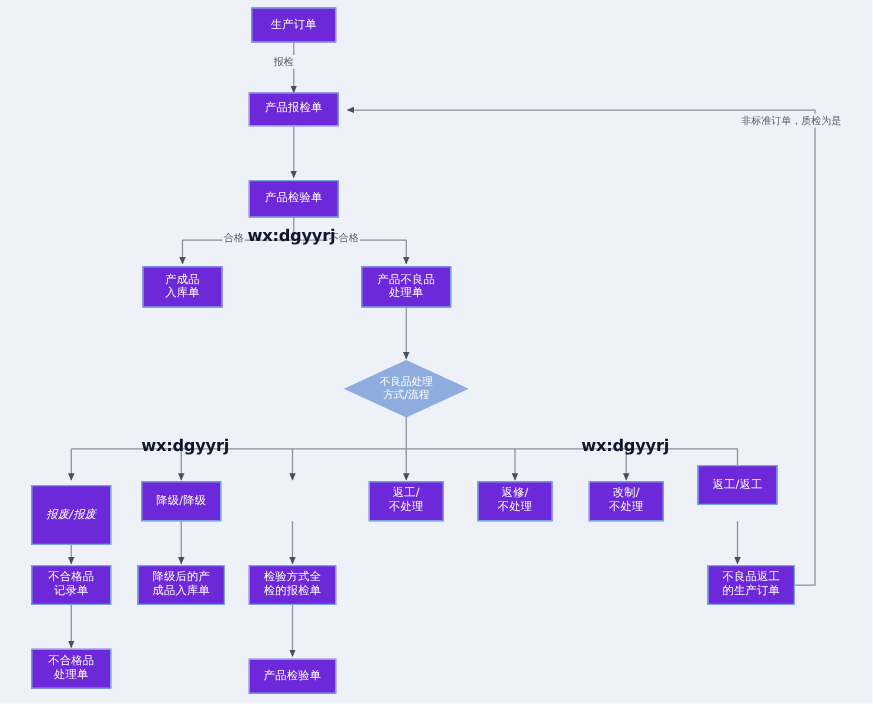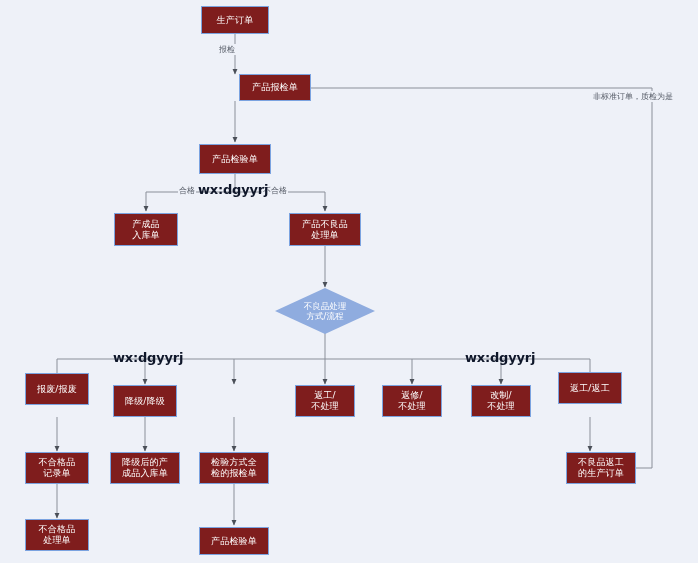--- a/index.html
+++ b/index.html
@@ -28,21 +28,21 @@
     position: absolute;
     box-sizing: border-box;
     display: flex;
     align-items: center;
     justify-content: center;
     text-align: center;
     color: #ffffff;
     font-size: 9px;
     line-height: 11px;
     letter-spacing: 0.2px;
-    background: #7f1d1d;
+    background: #6d28d9;
     border: 1px solid #7ba3e0;
     z-index: 3;
     white-space: pre-line;
     padding: 1px;
   }
   .node-text {
     display: block;
     white-space: pre-line;
   }
   .decision {
@@ -137,21 +137,21 @@
       <path d="M590,417 L590,451" marker-end="url(#arrow)"></path>
 
       <path d="M622,468 L652,468 L652,88 L278,88" marker-end="url(#arrow)"></path>
     </g>
   </svg>
 
   <div class="node" style="left:201px; top:6px; width:68px; height:28px;">
     <span class="node-text">生产订单</span>
   </div>
 
-  <div class="node" style="left:199px; top:74px; width:72px; height:27px;margin-left:40px;">
+  <div class="node" style="left:199px; top:74px; width:72px; height:27px;">
     <span class="node-text">产品报检单</span>
   </div>
 
   <div class="node" style="left:199px; top:144px; width:72px; height:30px;">
     <span class="node-text">产品检验单</span>
   </div>
 
   <div class="node" style="left:114px; top:213px; width:64px; height:33px;">
     <span class="node-text">产成品
 入库单</span>
@@ -161,21 +161,21 @@
     <span class="node-text">产品不良品
 处理单</span>
   </div>
 
   <div class="decision" style="left:275px; top:288px;">
     <div class="dshape"></div>
     <div class="dlabel">不良品处理
 方式/流程</div>
   </div>
 
-  <div class="node" style="left:25px; top:373px; width:64px; height:32px;">
+  <div class="node" style="left:25px; top:388px; width:64px; height:48px;font-style:italic;">
     <span class="node-text">报废/报废</span>
   </div>
   <div class="node" style="left:113px; top:385px; width:64px; height:32px;">
     <span class="node-text">降级/降级</span>
   </div>
   <div class="node" style="left:295px; top:385px; width:60px; height:32px;">
     <span class="node-text">返工/
 不处理</span>
   </div>
   <div class="node" style="left:382px; top:385px; width:60px; height:32px;">

